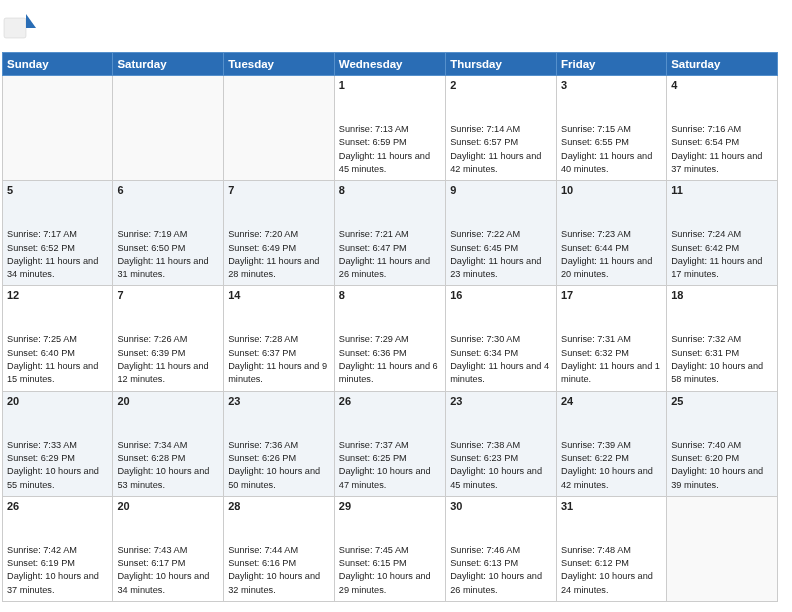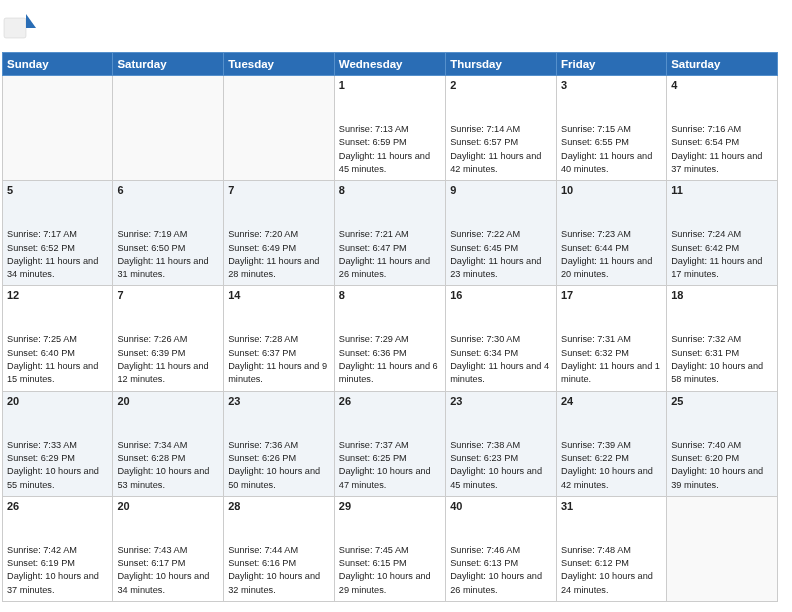--- a/index.html
+++ b/index.html
@@ -253,21 +253,21 @@
           </td>
           <td>
             <span class="day-num">28</span>
             <div class="day-info">Sunrise: 7:44 AM<br>Sunset: 6:16 PM<br>Daylight: 10 hours and 32 minutes.</div>
           </td>
           <td>
             <span class="day-num">29</span>
             <div class="day-info">Sunrise: 7:45 AM<br>Sunset: 6:15 PM<br>Daylight: 10 hours and 29 minutes.</div>
           </td>
           <td>
-            <span class="day-num">40</span>
+            <span class="day-num">30</span>
             <div class="day-info">Sunrise: 7:46 AM<br>Sunset: 6:13 PM<br>Daylight: 10 hours and 26 minutes.</div>
           </td>
           <td>
             <span class="day-num">31</span>
             <div class="day-info">Sunrise: 7:48 AM<br>Sunset: 6:12 PM<br>Daylight: 10 hours and 24 minutes.</div>
           </td>
           <td class="empty-cell"></td>
         </tr>
       </tbody>
   </table>

